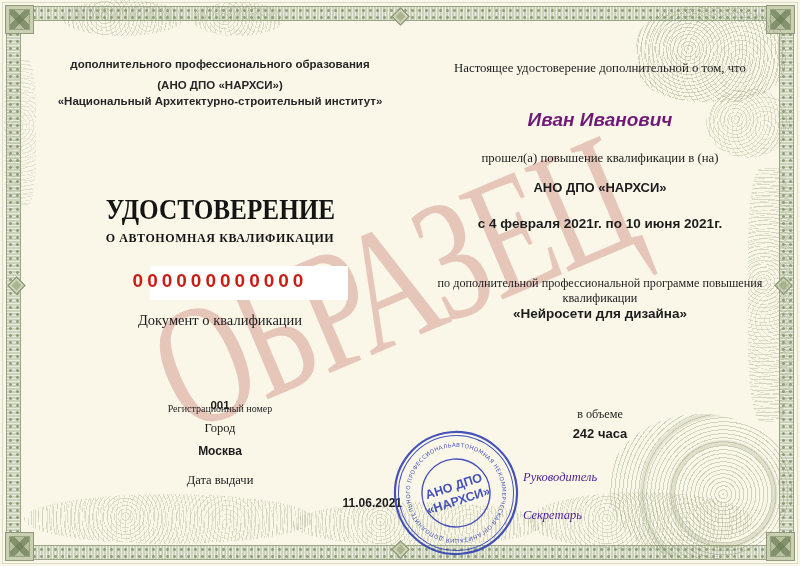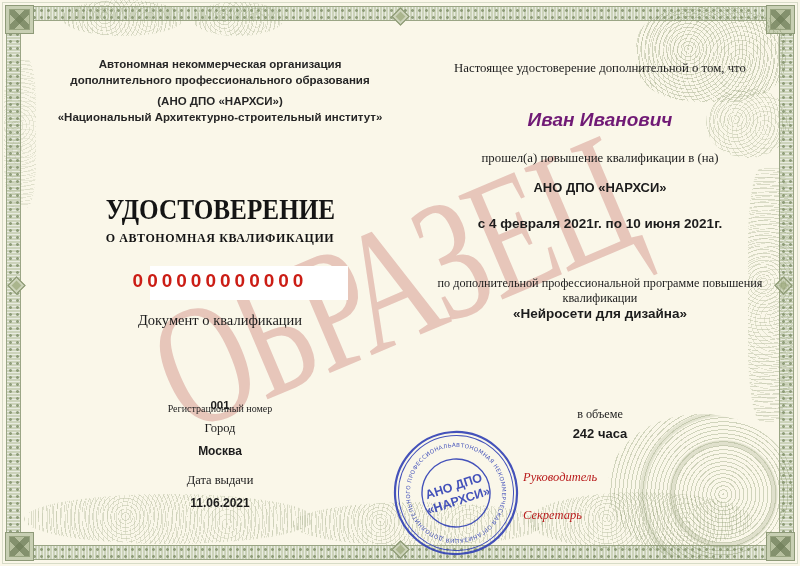--- a/index.html
+++ b/index.html
@@ -61,32 +61,32 @@
   .doc-subtitle{top:231px;font-size:12px;font-weight:bold;letter-spacing:.6px;color:#141414;}
   .white-strip{position:absolute;left:150px;top:266px;width:198px;height:34px;background:#ffffff;}
   .blank-number{top:270px;font-size:19px;font-weight:bold;letter-spacing:4px;color:#cb1d15;
     font-family:"Liberation Sans", sans-serif;}
   .doc-kind{top:312px;font-size:14.5px;color:#1c1c1c;}
   .reg-label{top:359px;font-size:10px;margin-top:44px;}
   .reg-value{top:399px;font-size:11.5px;font-weight:bold;}
   .city-label{top:421px;font-size:12.5px;}
   .city-value{top:444px;font-size:12px;font-weight:bold;}
   .date-label{top:473px;font-size:12.5px;}
-  .date-value{top:496px;font-size:12px;font-weight:bold;}
+  .date-value{top:496px;font-size:12px;font-weight:bold;text-align:right;}
   .statement{top:61px;font-size:12.8px;}
   .surname{top:86px;font-size:19px;font-weight:bold;font-style:italic;color:#111;}
   .name-pat{top:109px;font-size:19px;font-weight:bold;font-style:italic;color:#701a75;}
   .completed{top:151px;font-size:12.8px;}
   .org-short{top:180px;font-size:13px;font-weight:bold;}
   .period{top:216px;font-size:13.5px;font-weight:bold;}
   .program-label{top:276px;font-size:12.2px;}
   .program-name{top:306px;font-size:13.5px;font-weight:bold;}
   .volume-label{top:407px;font-size:12.2px;}
   .volume-value{top:426px;font-size:13px;font-weight:bold;}
-  .sig{position:absolute;left:523px;font-size:12.5px;font-style:italic;color:#b91c1c;text-align:left;}
+  .sig{position:absolute;left:523px;font-size:12.5px;font-style:italic;color:#4c1d95;text-align:left;}
   .sig.head{top:470px;}
   .sig.secretary{top:508px;}
   
   .stamp{position:absolute;left:391px;top:427px;width:130px;height:132px;opacity:.88;
     transform:rotate(-5deg);}
 </style>
 </head>
 <body>
 
 <div class="page">
@@ -112,21 +112,20 @@
   <div class="cloud" style="left:748px;top:168px;width:44px;height:254px;border-radius:30%;"></div>
   <div class="cloud" style="left:4px;top:58px;width:32px;height:150px;border-radius:30%;opacity:.35;"></div>
   <div class="cloud" style="left:24px;top:494px;width:290px;height:50px;"></div>
   <div class="cloud" style="left:292px;top:502px;width:252px;height:44px;"></div>
   <div class="cloud" style="left:528px;top:492px;width:225px;height:58px;"></div>
   <div class="rosette" style="left:608px;top:414px;width:186px;height:146px;"></div>
 
   <div class="watermark">ОБРАЗЕЦ</div>
 
   <div class="blk lcol org sans">
-    <div>Автономная некоммерческая организация</div>
     <div>дополнительного профессионального образования</div>
     <div class="gap"></div>
     <div>(АНО ДПО «НАРХСИ»)</div>
     <div>«Национальный Архитектурно-строительный институт»</div>
   </div>
 
   <div class="blk lcol doc-title-wrap serif">
     <span>УДОСТОВЕРЕНИЕ</span>
   </div>
   <div class="blk lcol doc-subtitle serif">О АВТОНОМНАЯ КВАЛИФИКАЦИИ</div>

